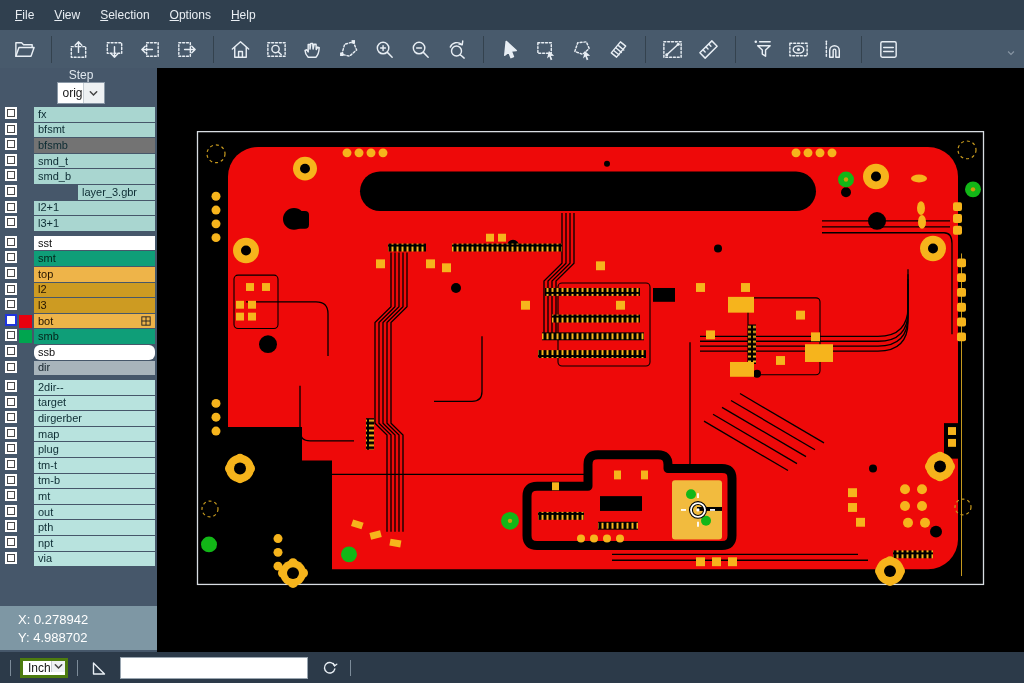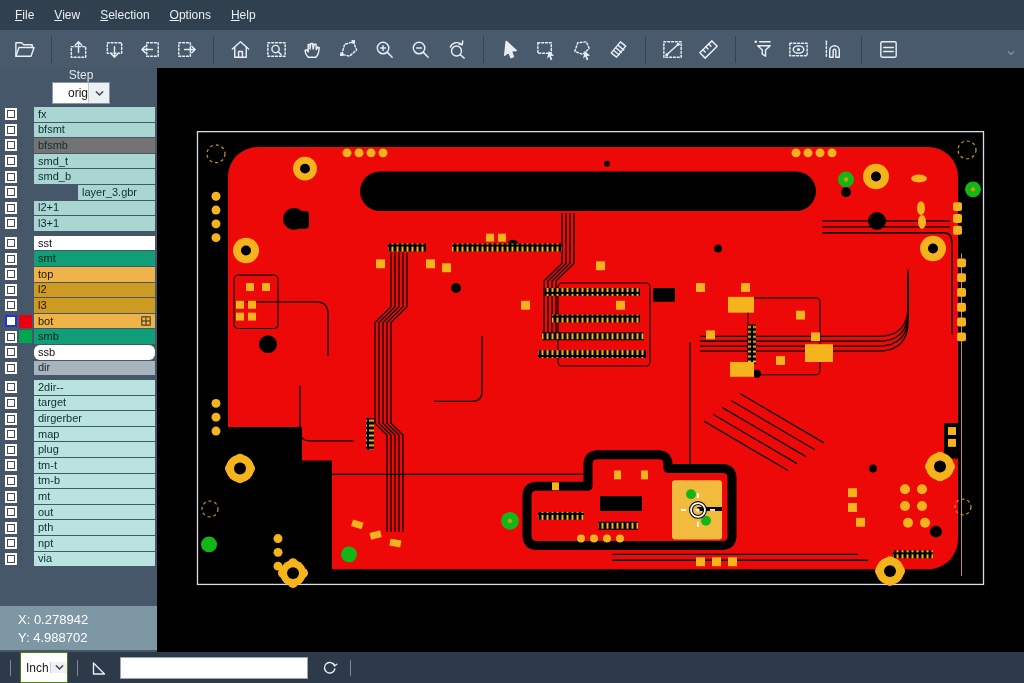--- a/index.html
+++ b/index.html
@@ -17,45 +17,45 @@
   .tool-btn { width:31px; height:31px; display:flex; align-items:center; justify-content:center; border-radius:2px; }
   .tsep { width:1px; height:27px; background:#34424e; margin:0 6px; flex:none; }
   .toolbar-overflow { position:absolute; right:8px; top:14px; }
 
   
   .main { flex:1; display:flex; min-height:0; }
   .sidebar { width:157px; background:#46576a; position:relative; flex:none; }
   .step-row { height:36px; display:flex; align-items:center; padding:0 2px 0 7px; gap:0;flex-direction:column; }
   .step-label { color:#dfe7ee; font-size:12px; }
   .combo { flex:1; height:24px; background:#fff; border:1px solid #8a98a6; display:flex; align-items:stretch; }
-  .combo-text { flex:1; font-size:12px; color:#181818; display:flex; align-items:center; padding-left:15px; }
+  .combo-text { flex:1; font-size:12px; color:#181818; display:flex; align-items:center; padding-left:4px; }
   .combo-btn { width:21px; display:flex; align-items:center; justify-content:center; border-left:1px solid #c6cdd3; background:#eef1f3; }
 
   .layer-list { padding-top:3px; }
   .layer-group { margin-bottom:5px; }
-  .layer-row { height:14.6px; display:flex; align-items:center; margin-bottom:1px; padding-left:5px; }
+  .layer-row { height:14.6px; display:flex; align-items:flex-start; margin-bottom:1px; padding-left:5px; }
   .chk { width:12px; height:12px; background:#fff; display:flex; align-items:center; justify-content:center; flex:none; }
   .chk::after { content:""; width:6px; height:6px; border:1px solid #4a4a4a; display:block; }
   .chk.checked { background:#1e35de; }
   .chk.checked::after { border-color:#fff; background:#fff; }
   .swatch-slot { width:17px; display:flex; align-items:center; justify-content:center; flex:none; align-self:stretch; }
   .swatch { width:13px; height:13px; }
   .layer-label { flex:1; height:100%; font-size:11px; line-height:1; display:flex; align-items:center; padding-left:4px; margin-right:2px; white-space:nowrap; }
   .grid-ic { margin-left:auto; margin-right:4px; display:flex; }
 
   .coords { position:absolute; left:0; bottom:2px; width:157px; height:44px; background:#7e97a4;
             color:#fff; font-size:13px; display:flex; flex-direction:column; justify-content:center; gap:3px; padding-left:18px; }
 
   .canvas { flex:1; background:#000; position:relative; }
   .canvas svg { position:absolute; inset:0; width:100%; height:100%; }
 
   
   .bottombar { height:31px; background:#2c3a49; display:flex; align-items:center; gap:9px; padding:0 10px; flex:none; }
   .bsep { width:1px; height:16px; background:#7c8b99; flex:none; }
-  .unit-combo { height:31px; background:#fff; border:1px solid #4d7c0f; display:flex; align-items:center; width:48px; }
+  .unit-combo { height:20px; background:#fff; border:3px solid #4d7c0f; display:flex; align-items:flex-start; width:48px; }
   .unit-text { flex:1; font-size:12px; color:#181818; display:flex; align-items:center; padding-left:5px; }
   .unit-btn { width:17px; display:flex; align-items:center; justify-content:center; border-left:1px solid #c6cdd3; background:#eef1f3; }
   .angle-btn, .refresh-btn { display:flex; align-items:center; justify-content:center; width:24px; height:24px; }
   .cmd-input { width:188px; height:22px; border:1px solid #9aa6b1; background:#fff; font-size:12px; padding:0 5px;
                font-family:"Liberation Sans", sans-serif; }
 </style>
 </head>
 <body>
 
 <div class="app">

